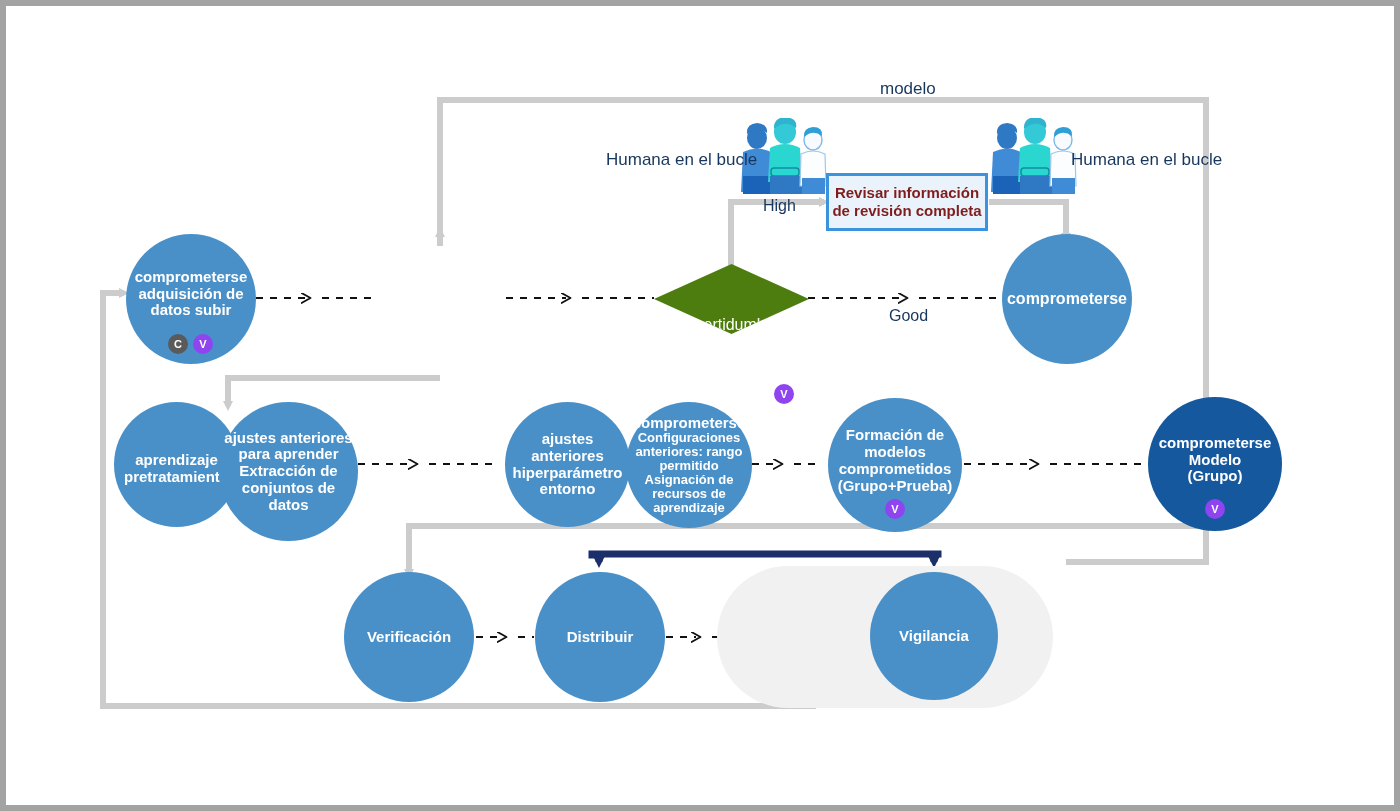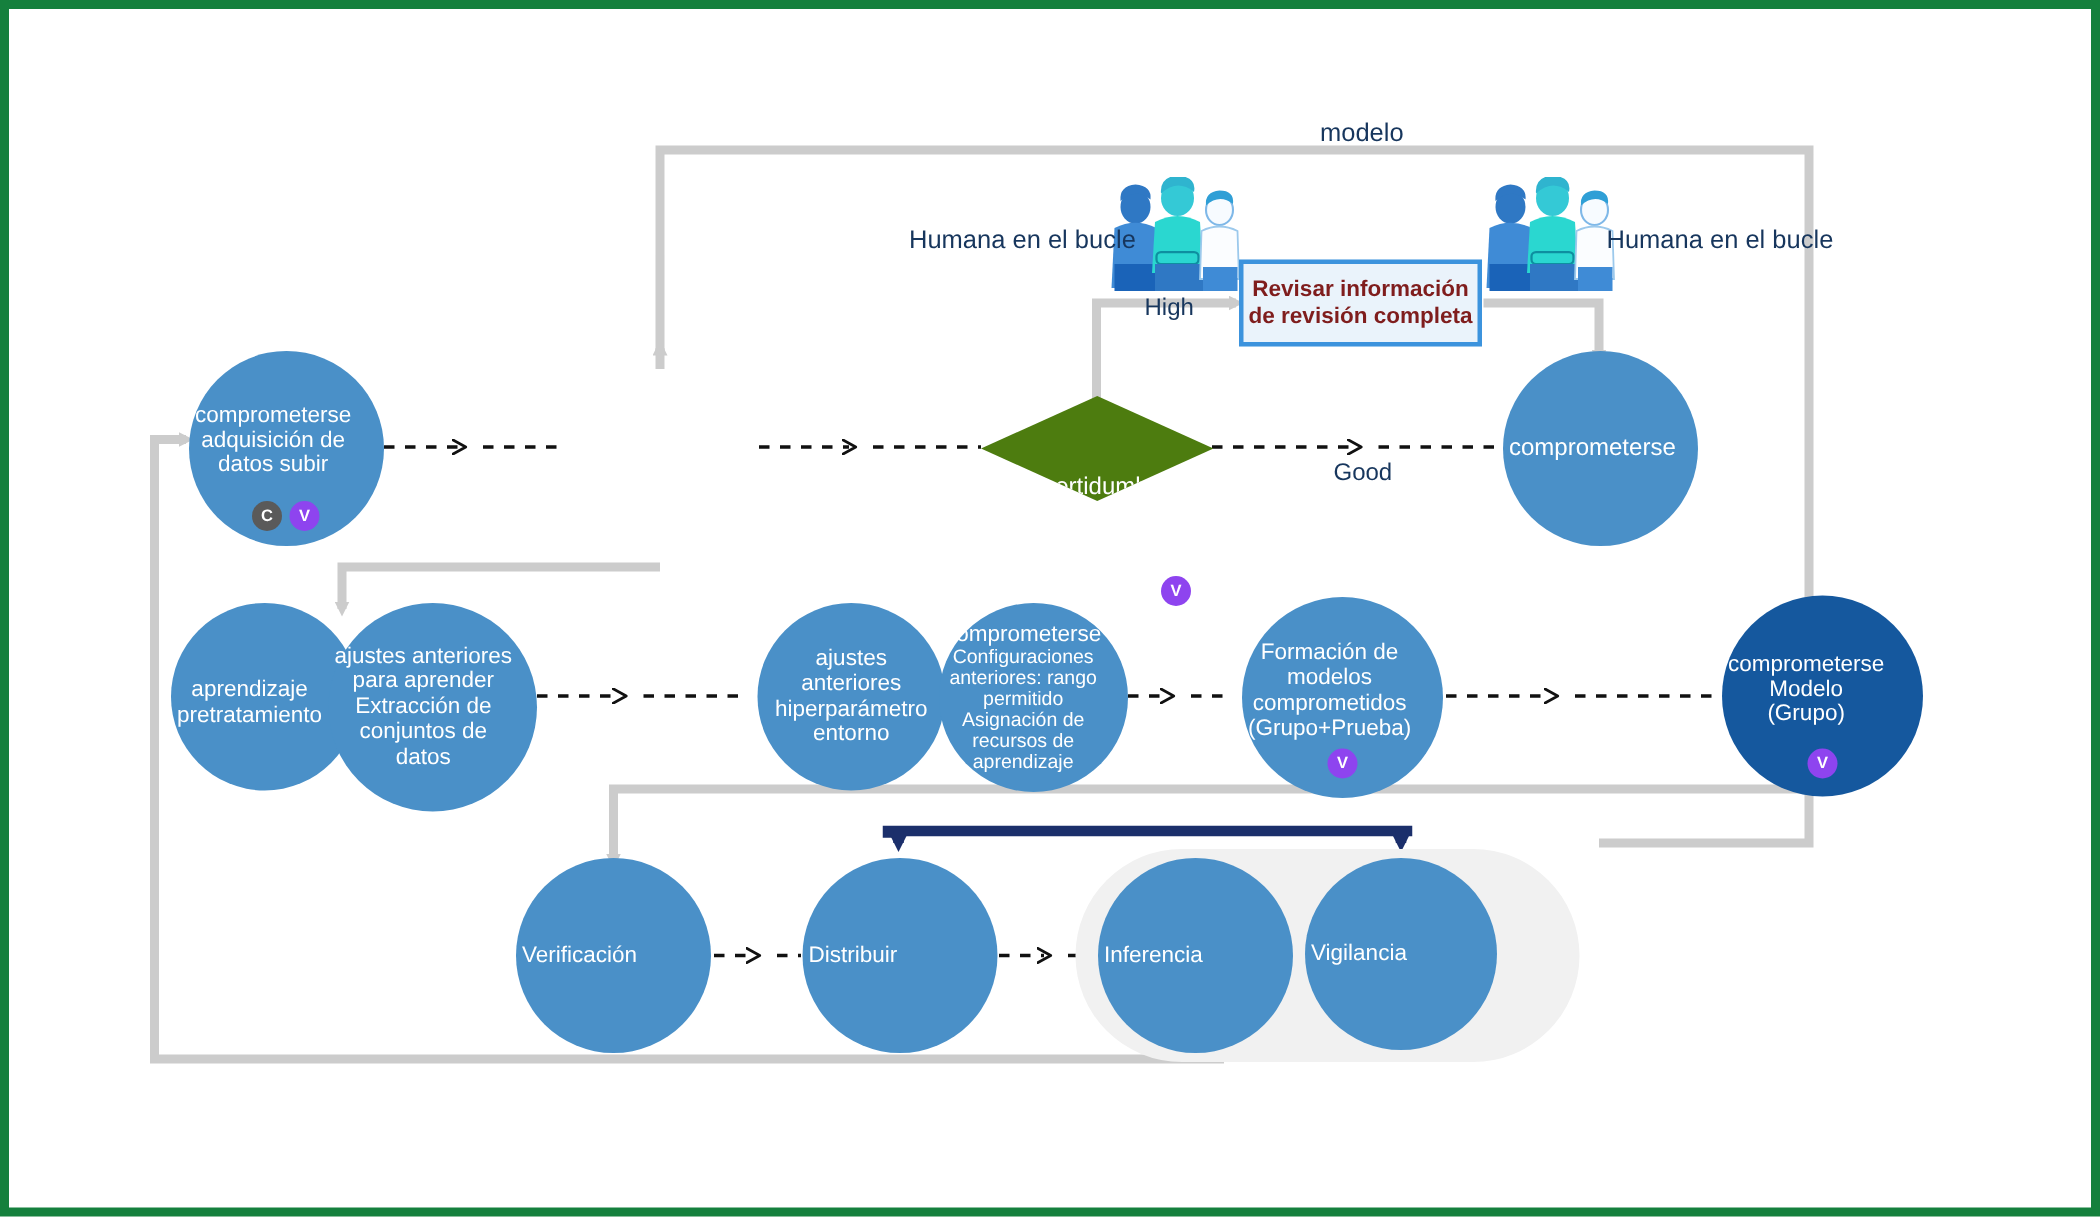--- a/index.html
+++ b/index.html
@@ -5,35 +5,36 @@
   html,body{margin:0;padding:0;}
   body{
     width:1400px;height:811px;
     background:#ffffff;
     font-family:"Liberation Sans", sans-serif;
     overflow:hidden;
   }
   #frame{
     position:absolute;left:0;top:0;width:1400px;height:811px;
     box-sizing:border-box;
-    border:6px solid #15803d;
+    border:6px solid #a3a3a3;
     background:#ffffff;
     padding-left:40px;
   }
   #canvas{position:absolute;left:0;top:0;width:1400px;height:811px;}
   svg#wires{position:absolute;left:0;top:0;width:1400px;height:811px;pointer-events:none;}
 
   .node{
     position:absolute;
-    display:flex;align-items:center;
+    display:flex;align-items:center;justify-content:center;
     text-align:center;
     color:#ffffff;
     border-radius:50%;
     box-sizing:border-box;
     line-height:1.12;
+    font-weight:bold;
   }
   .node .lbl{display:block;padding:0 4px;}
   .circ{background:#4a90c8;}
   .circ-dark{background:#15589e;}
   .diamond{
     position:absolute;background:#4d7c0f;color:#fff;
     display:flex;align-items:flex-end;justify-content:center;
     clip-path:polygon(50% 0%,100% 50%,50% 100%,0% 50%);
     text-align:center;
   }
@@ -285,22 +286,19 @@
     <div class="badge badge-v" style="left:1199px;top:493px;width:20px;height:20px;font-size:11px;">V</div>
 
     <div class="node circ" style="left:338px;top:566px;width:130px;height:130px;font-size:15px;">
       <span class="lbl">Verificación</span>
     </div>
 
     <div class="node circ" style="left:529px;top:566px;width:130px;height:130px;font-size:15px;">
       <span class="lbl">Distribuir</span>
     </div>
 
-    <div class="node circ" style="left:726px;top:566px;width:130px;height:130px;font-size:15px;">
-      <span class="lbl">Inferencia</span>
-    </div>
 
     <div class="node circ" style="left:864px;top:566px;width:128px;height:128px;font-size:15px;">
       <span class="lbl">Vigilancia</span>
     </div>
 
   </div>
 </div>
 
 </body></html>

